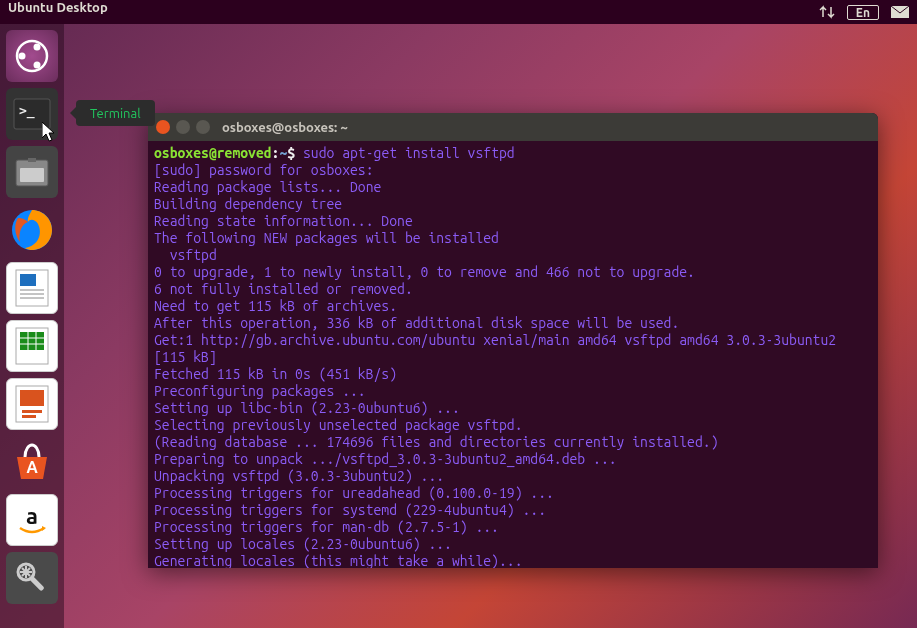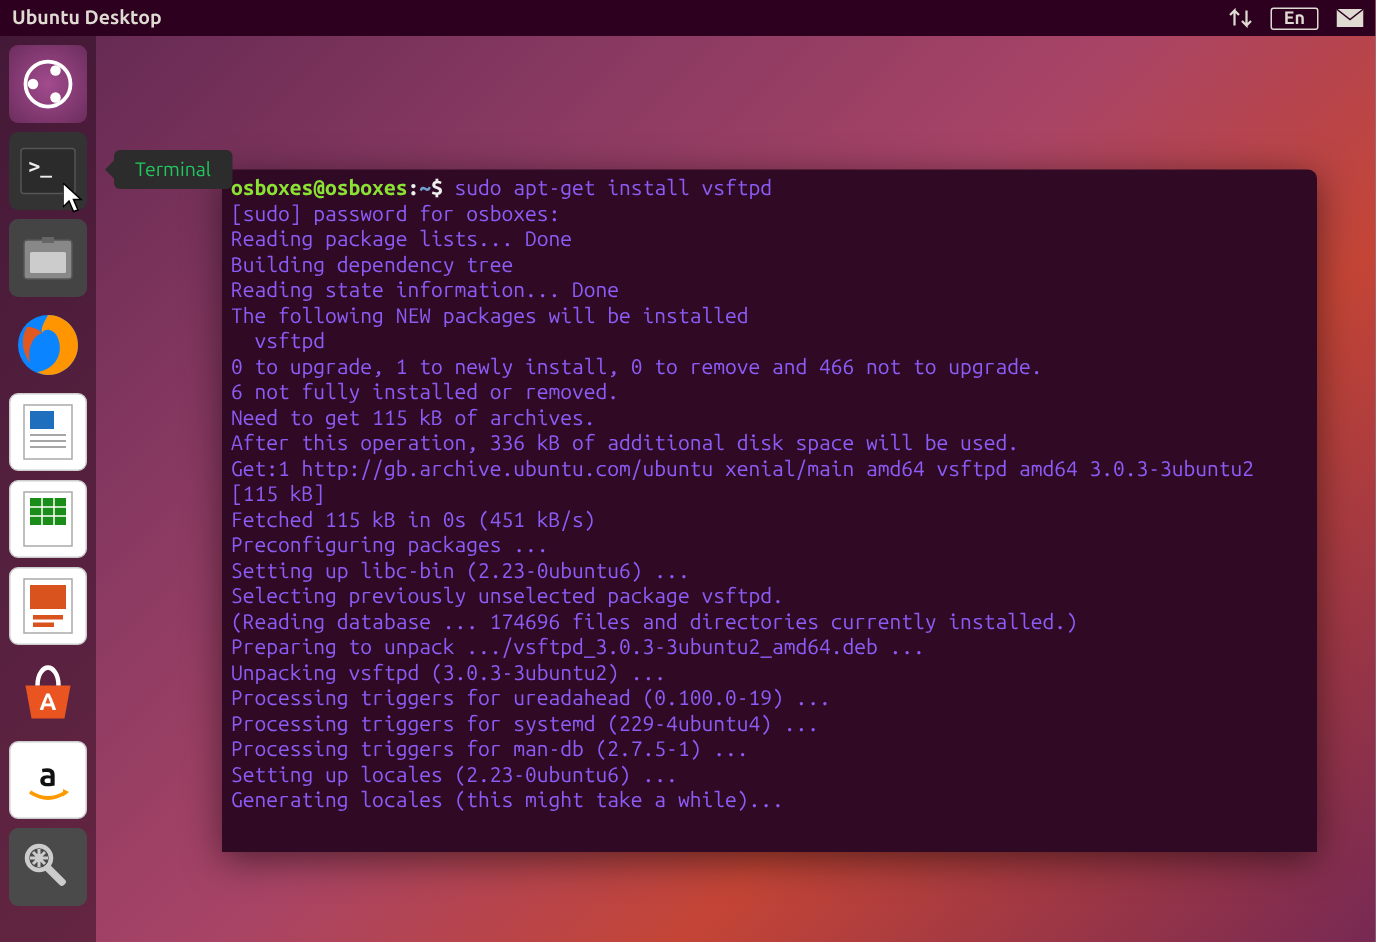--- a/index.html
+++ b/index.html
@@ -8,21 +8,20 @@
   background: linear-gradient(135deg, #5e2750 0%, #8b3a62 30%, #a84466 50%, #c44536 70%, #772953 100%);
   font-family: Ubuntu, "DejaVu Sans", sans-serif;
   overflow: hidden;
   position: relative;
 }
 .topbar {
   height: 24px;
   background: #2c001e;
   color: #dfdbd2;
   display: flex;
-  align-items: center;
   padding: 0 8px;
   font-size: 13px;
   font-weight: bold;
 }
 .topbar-title { flex: 1; }
 .topbar-icons { display: flex; gap: 12px; align-items: center; }
 .topbar-icons span { display: inline-flex; }
 .launcher {
   position: absolute;
   left: 0; top: 24px;
@@ -227,15 +226,21 @@
   <span>Terminal</span>
 </div>
 
 <div class="cursor">
   <svg width="16" height="20" viewBox="0 0 16 20">
       <path d="M0 0 L0 16 L4 12 L7 19 L10 18 L7 11 L12 11 Z" fill="#fff" stroke="#000" stroke-width="1"></path>
     </svg>
 </div>
 
 <div class="terminal-window">
-  <div class="terminal-body"><span class="prompt-user">osboxes@osboxes</span><span class="prompt-colon">:</span><span class="prompt-path">~</span><span class="prompt-colon">$</span><span class="term-line"> sudo apt-get install vsftpd</span>
+  <div class="titlebar">
+    <span class="win-btn close"></span>
+    <span class="win-btn"></span>
+    <span class="win-btn"></span>
+    <span class="titlebar-title">osboxes@osboxes: ~</span>
+  </div>
+  <div class="terminal-body"><span class="prompt-user">osboxes@removed</span><span class="prompt-colon">:</span><span class="prompt-path">~</span><span class="prompt-colon">$</span><span class="term-line"> sudo apt-get install vsftpd</span>
 <div id="term-output"><div class="term-line">[sudo] password for osboxes:</div><div class="term-line">Reading package lists... Done</div><div class="term-line">Building dependency tree</div><div class="term-line">Reading state information... Done</div><div class="term-line">The following NEW packages will be installed</div><div class="term-line">  vsftpd</div><div class="term-line">0 to upgrade, 1 to newly install, 0 to remove and 466 not to upgrade.</div><div class="term-line">6 not fully installed or removed.</div><div class="term-line">Need to get 115 kB of archives.</div><div class="term-line">After this operation, 336 kB of additional disk space will be used.</div><div class="term-line">Get:1 http://gb.archive.ubuntu.com/ubuntu xenial/main amd64 vsftpd amd64 3.0.3-3ubuntu2 [115 kB]</div><div class="term-line">Fetched 115 kB in 0s (451 kB/s)</div><div class="term-line">Preconfiguring packages ...</div><div class="term-line">Setting up libc-bin (2.23-0ubuntu6) ...</div><div class="term-line">Selecting previously unselected package vsftpd.</div><div class="term-line">(Reading database ... 174696 files and directories currently installed.)</div><div class="term-line">Preparing to unpack .../vsftpd_3.0.3-3ubuntu2_amd64.deb ...</div><div class="term-line">Unpacking vsftpd (3.0.3-3ubuntu2) ...</div><div class="term-line">Processing triggers for ureadahead (0.100.0-19) ...</div><div class="term-line">Processing triggers for systemd (229-4ubuntu4) ...</div><div class="term-line">Processing triggers for man-db (2.7.5-1) ...</div><div class="term-line">Setting up locales (2.23-0ubuntu6) ...</div><div class="term-line">Generating locales (this might take a while)...</div></div></div>
 </div>
 
 </body></html>

